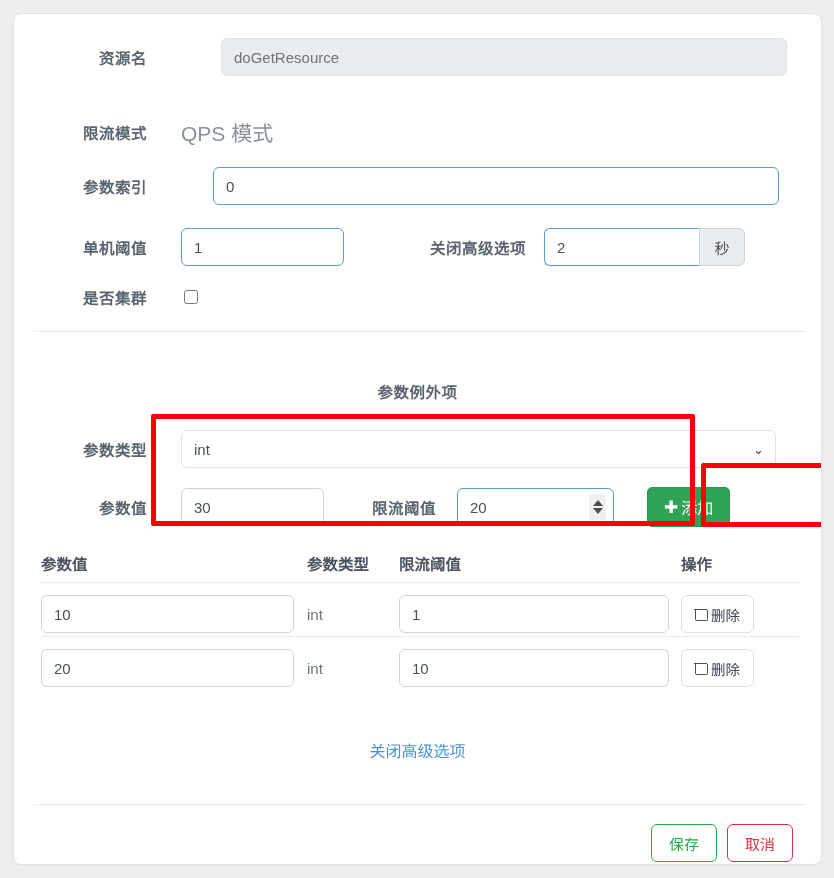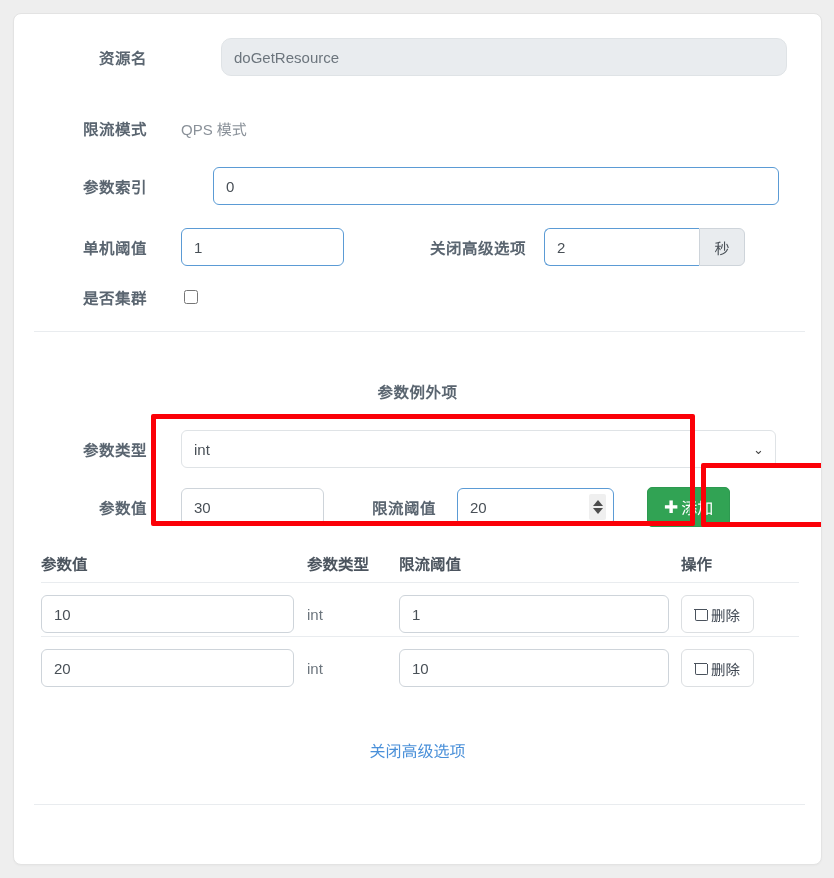--- a/index.html
+++ b/index.html
@@ -38,21 +38,21 @@
   .lbl {
     font-weight: bold;
     color: #5a6570;
     text-align: right;
     font-size: 15.5px;
     letter-spacing: .5px;
     white-space: nowrap;
   }
   .static-val {
     color: #8a9199;
-    font-size: 15px;
+    font-size: 21px;
   }
 
   input.fc {
     display: block;
     height: 38px;
     padding: 4px 12px;
     font-family: inherit;
     font-size: 15px;
     color: #495057;
     background: #ffffff;
@@ -287,21 +287,21 @@
     z-index: 5;
   }
 </style>
 </head>
 <body>
 
 <div class="card">
 
   <div class="form-row" style="left:33px; top:24px; width:740px;justify-content:space-between;">
     <div class="lbl" style="width:100px;">资源名</div>
-    <input class="fc disabled" style="width: 566px; margin-left: 38px; border-radius: 10px;" readonly="" value="doGetResource">
+    <input class="fc disabled" style="width: 566px; margin-left: 38px;" readonly="" value="doGetResource">
   </div>
 
   <div class="form-row" style="left:33px; top:103px; width:740px;">
     <div class="lbl" style="width:100px;">限流模式</div>
     <div class="static-val" style="margin-left:34px;">QPS 模式</div>
   </div>
 
   <div class="form-row" style="left:33px; top:153px; width:740px;gap:32px;">
     <div class="lbl" style="width:100px;">参数索引</div>
     <input class="fc blue" style="width: 566px; margin-left: 34px;" value="0">
@@ -394,14 +394,18 @@
         <span class="trash"></span>
         <span>删除</span>
       </button>
     </div>
   </div>
 
   <a class="link-toggle" style="top:724px;">关闭高级选项</a>
 
   <hr class="sep" style="top:790px;">
 
+  <div style="position:absolute; right:28px; top:810px; display:flex; gap:10px;">
+    <button class="btn-save">保存</button>
+    <button class="btn-cancel">取消</button>
+  </div>
 
 </div>
 
 </body></html>

